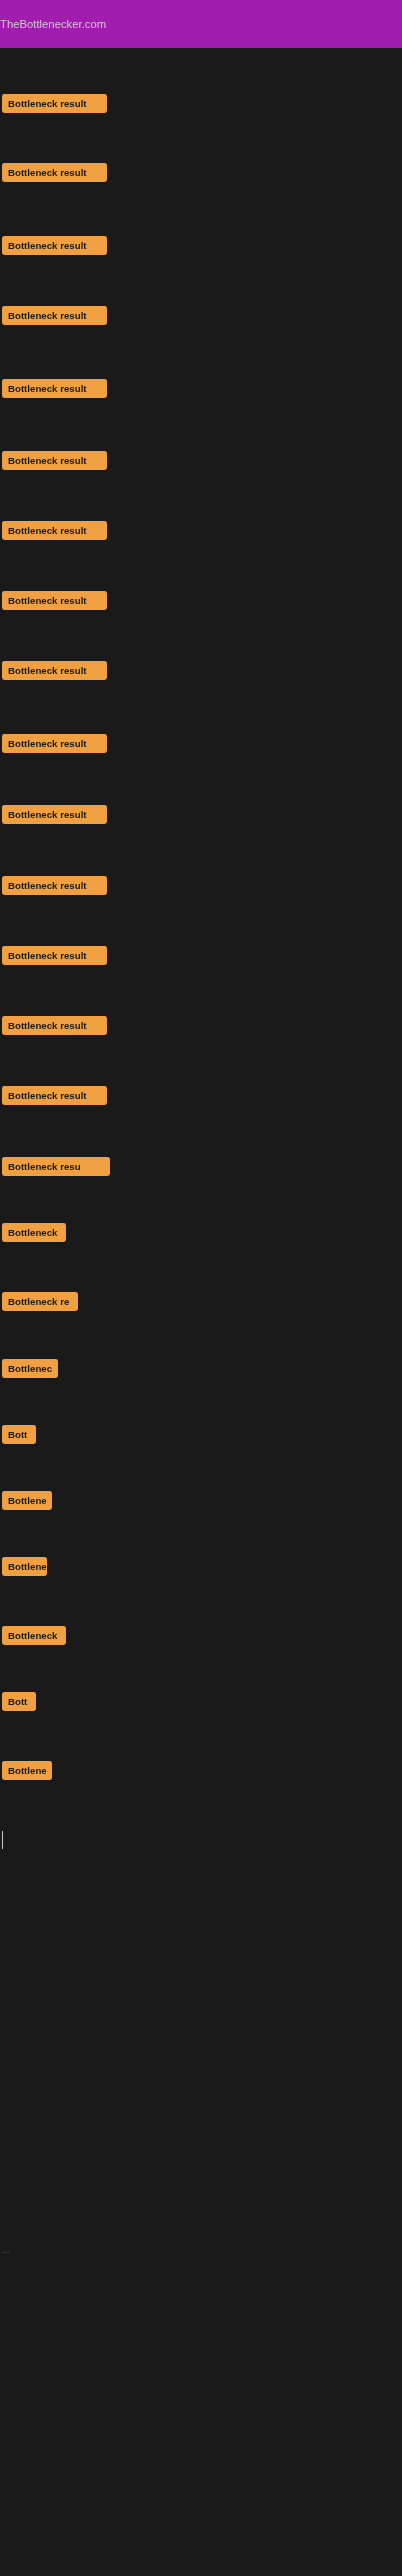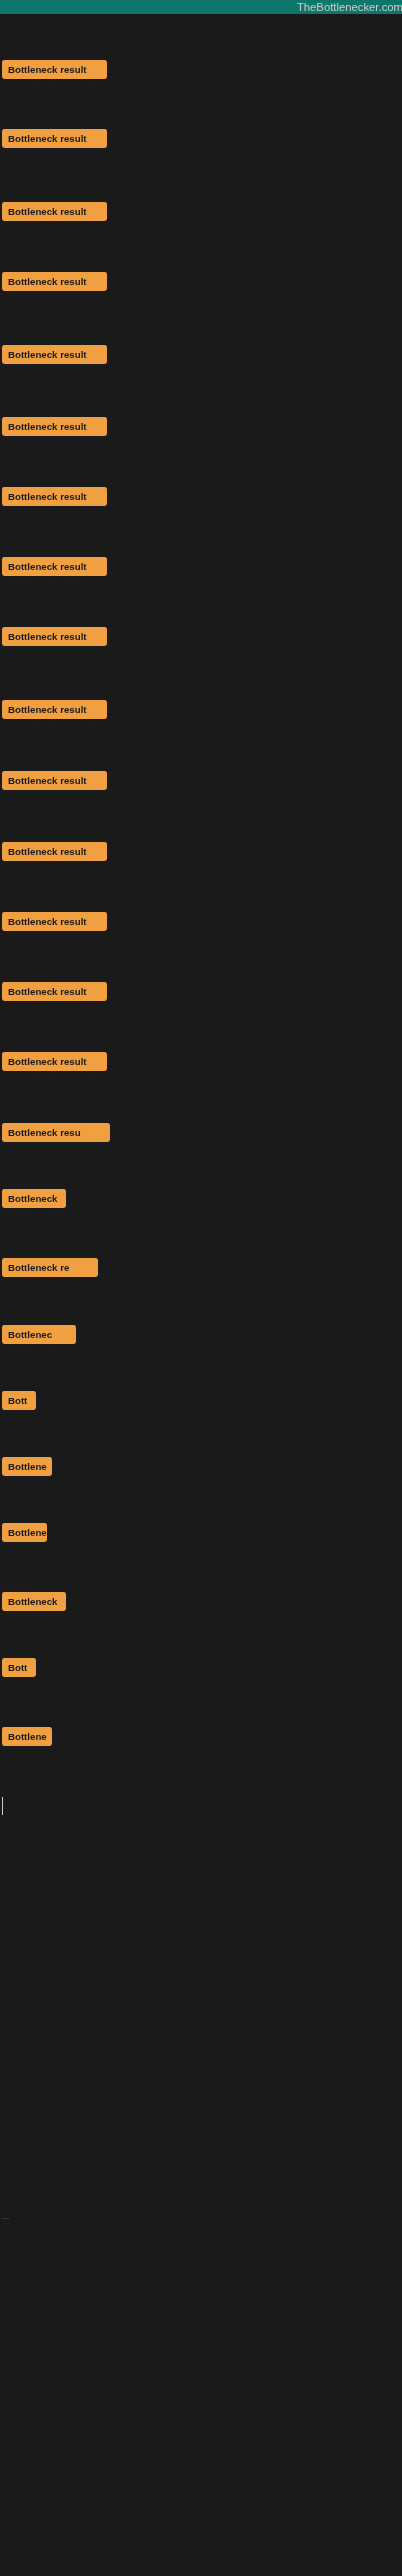--- a/index.html
+++ b/index.html
@@ -10,25 +10,25 @@
 
     body {
       width: 403px;
       min-height: 2576px;
       background-color: #1a1a1a;
       font-family: Arial, sans-serif;
       position: relative;
     }
 
     .site-title {
-      text-align: right;
+      text-align: left;
       color: #cccccc;
       font-size: 11.3px;
-      padding: 1px 0;
-      background-color: #0f766e;
+      padding: 18px 0;
+      background-color: #a21caf;
     }
 
     .bottleneck-badge {
       background-color: #f0a040;
       color: #1a1a1a;
       font-size: 9.7px;
       font-weight: bold;
       padding: 4px 6.4px;
       border-radius: 2.4px;
       white-space: nowrap;
@@ -106,25 +106,25 @@
 
     <div style="position:absolute; top:1109px; left:1.6px;">
       <span class="bottleneck-badge" style="display:inline-block; width:108px;">Bottleneck resu</span>
     </div>
 
     <div style="position:absolute; top:1175px; left:1.6px;">
       <span class="bottleneck-badge" style="display:inline-block; width:64px;">Bottleneck</span>
     </div>
 
     <div style="position:absolute; top:1244px; left:1.6px;">
-      <span class="bottleneck-badge" style="display:inline-block; width:96px;">Bottleneck re</span>
+      <span class="bottleneck-badge" style="display:inline-block; width:76px;">Bottleneck re</span>
     </div>
 
     <div style="position:absolute; top:1311px; left:1.6px;">
-      <span class="bottleneck-badge" style="display:inline-block; width:74px;">Bottlenec</span>
+      <span class="bottleneck-badge" style="display:inline-block; width:56px;">Bottlenec</span>
     </div>
 
     <div style="position:absolute; top:1377px; left:1.6px;">
       <span class="bottleneck-badge" style="display:inline-block; width:34px;">Bott</span>
     </div>
 
     <div style="position:absolute; top:1443px; left:1.6px;">
       <span class="bottleneck-badge" style="display:inline-block; width:50px;">Bottlene</span>
     </div>
 

